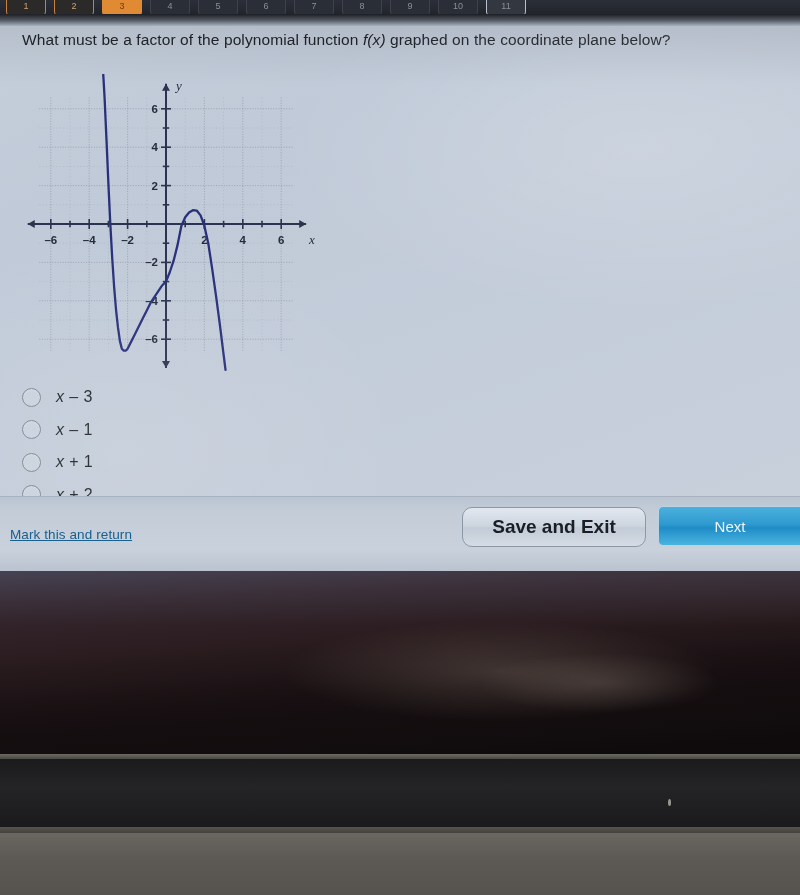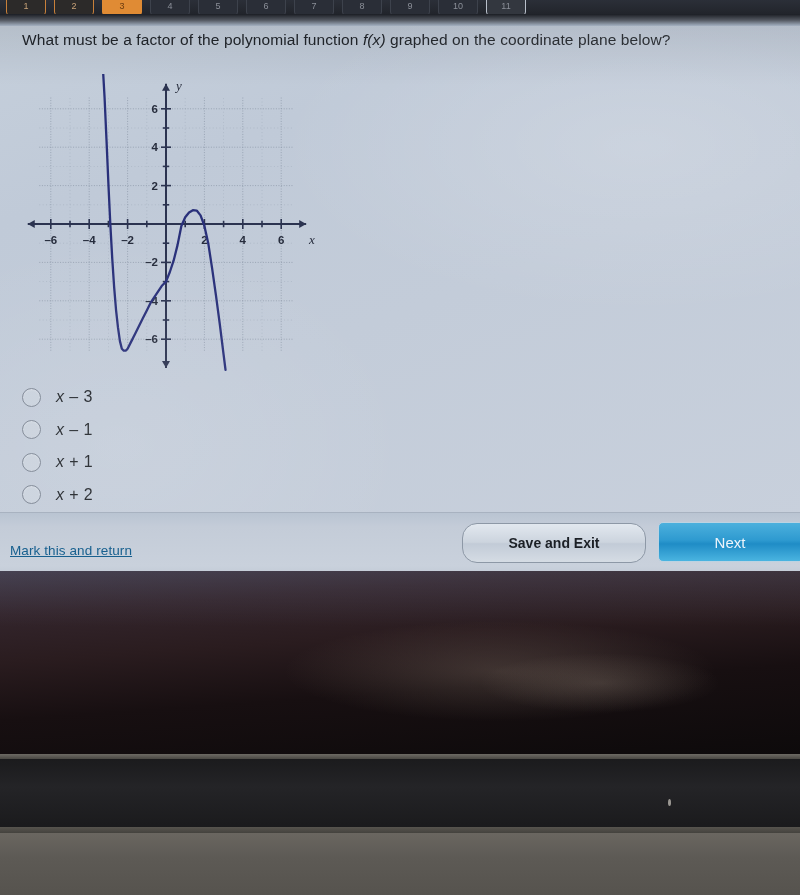--- a/index.html
+++ b/index.html
@@ -67,32 +67,31 @@
   .choice-label{
     margin-left:15px;font-size:16px;color:#1e2227;letter-spacing:.4px;white-space:nowrap;
   }
   .choice-label .v{font-style:italic;}
 
   
   .actionbar{
     position:absolute;left:0;top:496px;width:800px;height:75px;
     background:linear-gradient(180deg,#b9c4d2 0%,#c4ccd8 18%,#c9d1dc 70%,#b9c2ce 100%);
     border-top:1px solid #a8b2c0;
-    margin-top:16px;
   }
   .marklink{
     position:absolute;left:10px;top:30px;
     font-size:13.5px;color:#18608f;text-decoration:underline;letter-spacing:.1px;
   }
   .savebtn{
     position:absolute;left:462px;top:10px;width:182px;height:38px;
-    border:1.4px solid #8d98a6;border-radius:15px;
+    border:1.4px solid #8d98a6;border-radius:10px;
     background:linear-gradient(180deg,#e2e8ef 0%,#ccd4de 48%,#c2cbd7 52%,#d5dce4 100%);
     display:flex;align-items:center;justify-content:center;
-    font-size:14px;font-weight:bold;color:#1b1f25;
+    font-size:19px;font-weight:bold;color:#1b1f25;
   }
   .nextbtn{
     position:absolute;left:658px;top:9px;width:160px;height:40px;
     display:flex;align-items:center;justify-content:center;
     font-size:15px;color:#eef5fb;
     background:linear-gradient(180deg,#4cb0dd 0%,#2e9ad0 45%,#1f8cc6 55%,#4ab4e0 100%);
     border:1.5px solid #bcd3e2;
     clip-path:polygon(0 0, 88% 0, 100% 50%, 88% 100%, 0 100%);
     border-radius:5px 0 0 5px;
     padding-right:16px;box-sizing:border-box;

